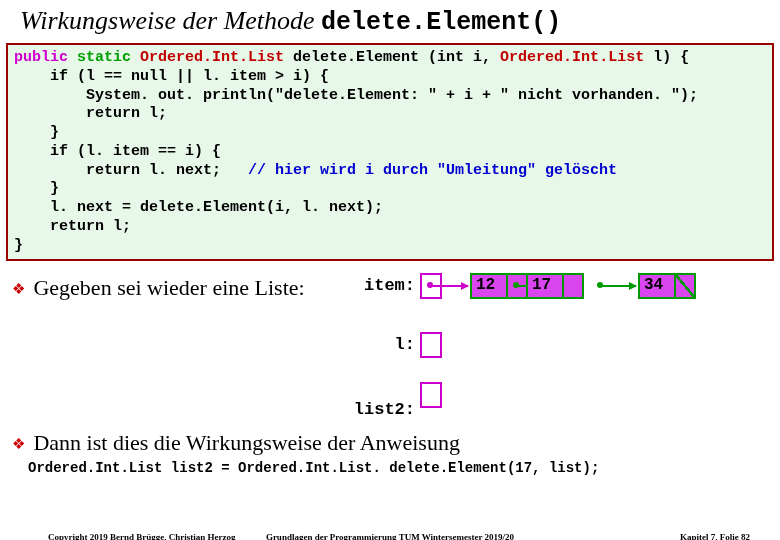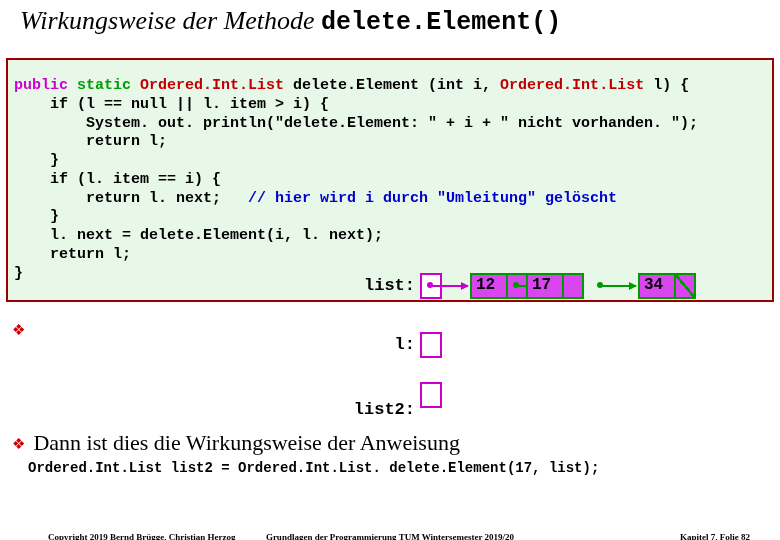--- a/index.html
+++ b/index.html
@@ -13,34 +13,34 @@
   }
   .slide {
     width: 780px;
     height: 540px;
     position: relative;
     box-sizing: border-box;
   }
   .title {
     font-size: 26px;
     font-style: italic;
-    padding: 6px 10px 21px 20px;
+    padding: 6px 10px 6px 20px;
     font-family: 'Times New Roman', serif;
   }
   .title .mono {
     font-family: 'Courier New', monospace;
     font-style: normal;
     font-weight: bold;
     font-size: 25px;
   }
   .codebox {
     margin: 0 6px;
     border: 2px solid #990000;
     background: #e8f8e8;
-    padding: 17px 6px;
+    padding: 4px 6px;
     font-family: 'Courier New', monospace;
     font-size: 15px;
     line-height: 1.25;
     white-space: pre;
     font-weight: bold;
     overflow: hidden;
   }
   .kw-pub { color: #d000d0; }
   .kw-st { color: #00a000; }
   .type { color: #c00000; }
@@ -180,24 +180,25 @@
 <span>    }</span>
 <span>    if (l. item == i) {</span>
 <span>        return l. next;   </span><span class="cmt">// hier wird i durch "Umleitung" gelöscht</span>
 <span>    }</span>
 <span>    l. next = delete.Element(i, l. next);</span>
 <span>    return l;</span>
 <span>}</span></div>
 
   <div class="bullet-row">
     <span class="bullet">❖</span>
+    <span class="bullet-text">Gegeben sei wieder eine Liste:</span>
   </div>
 
   <div class="diagram-area">
-    <div class="lbl" style="left:355px; top:6px; width:60px;">list:</div>
+    <div class="lbl" style="left:355px; top:6px; width:60px;">item:</div>
     <div class="smallbox" style="left:420px; top:3px;"></div>
     <div class="dot pink" style="left:430px; top:15px;"></div>
     <div class="arrow pink" style="left:430px; top:15px; width:38px;"></div>
 
     <div class="node" style="left:470px; top:3px;">
       <span class="val">12</span>
       <span class="sep"></span>
     </div>
     <div class="dot green" style="left:516px; top:15px;"></div>
     <div class="arrow green" style="left:516px; top:15px; width:36px;"></div>

